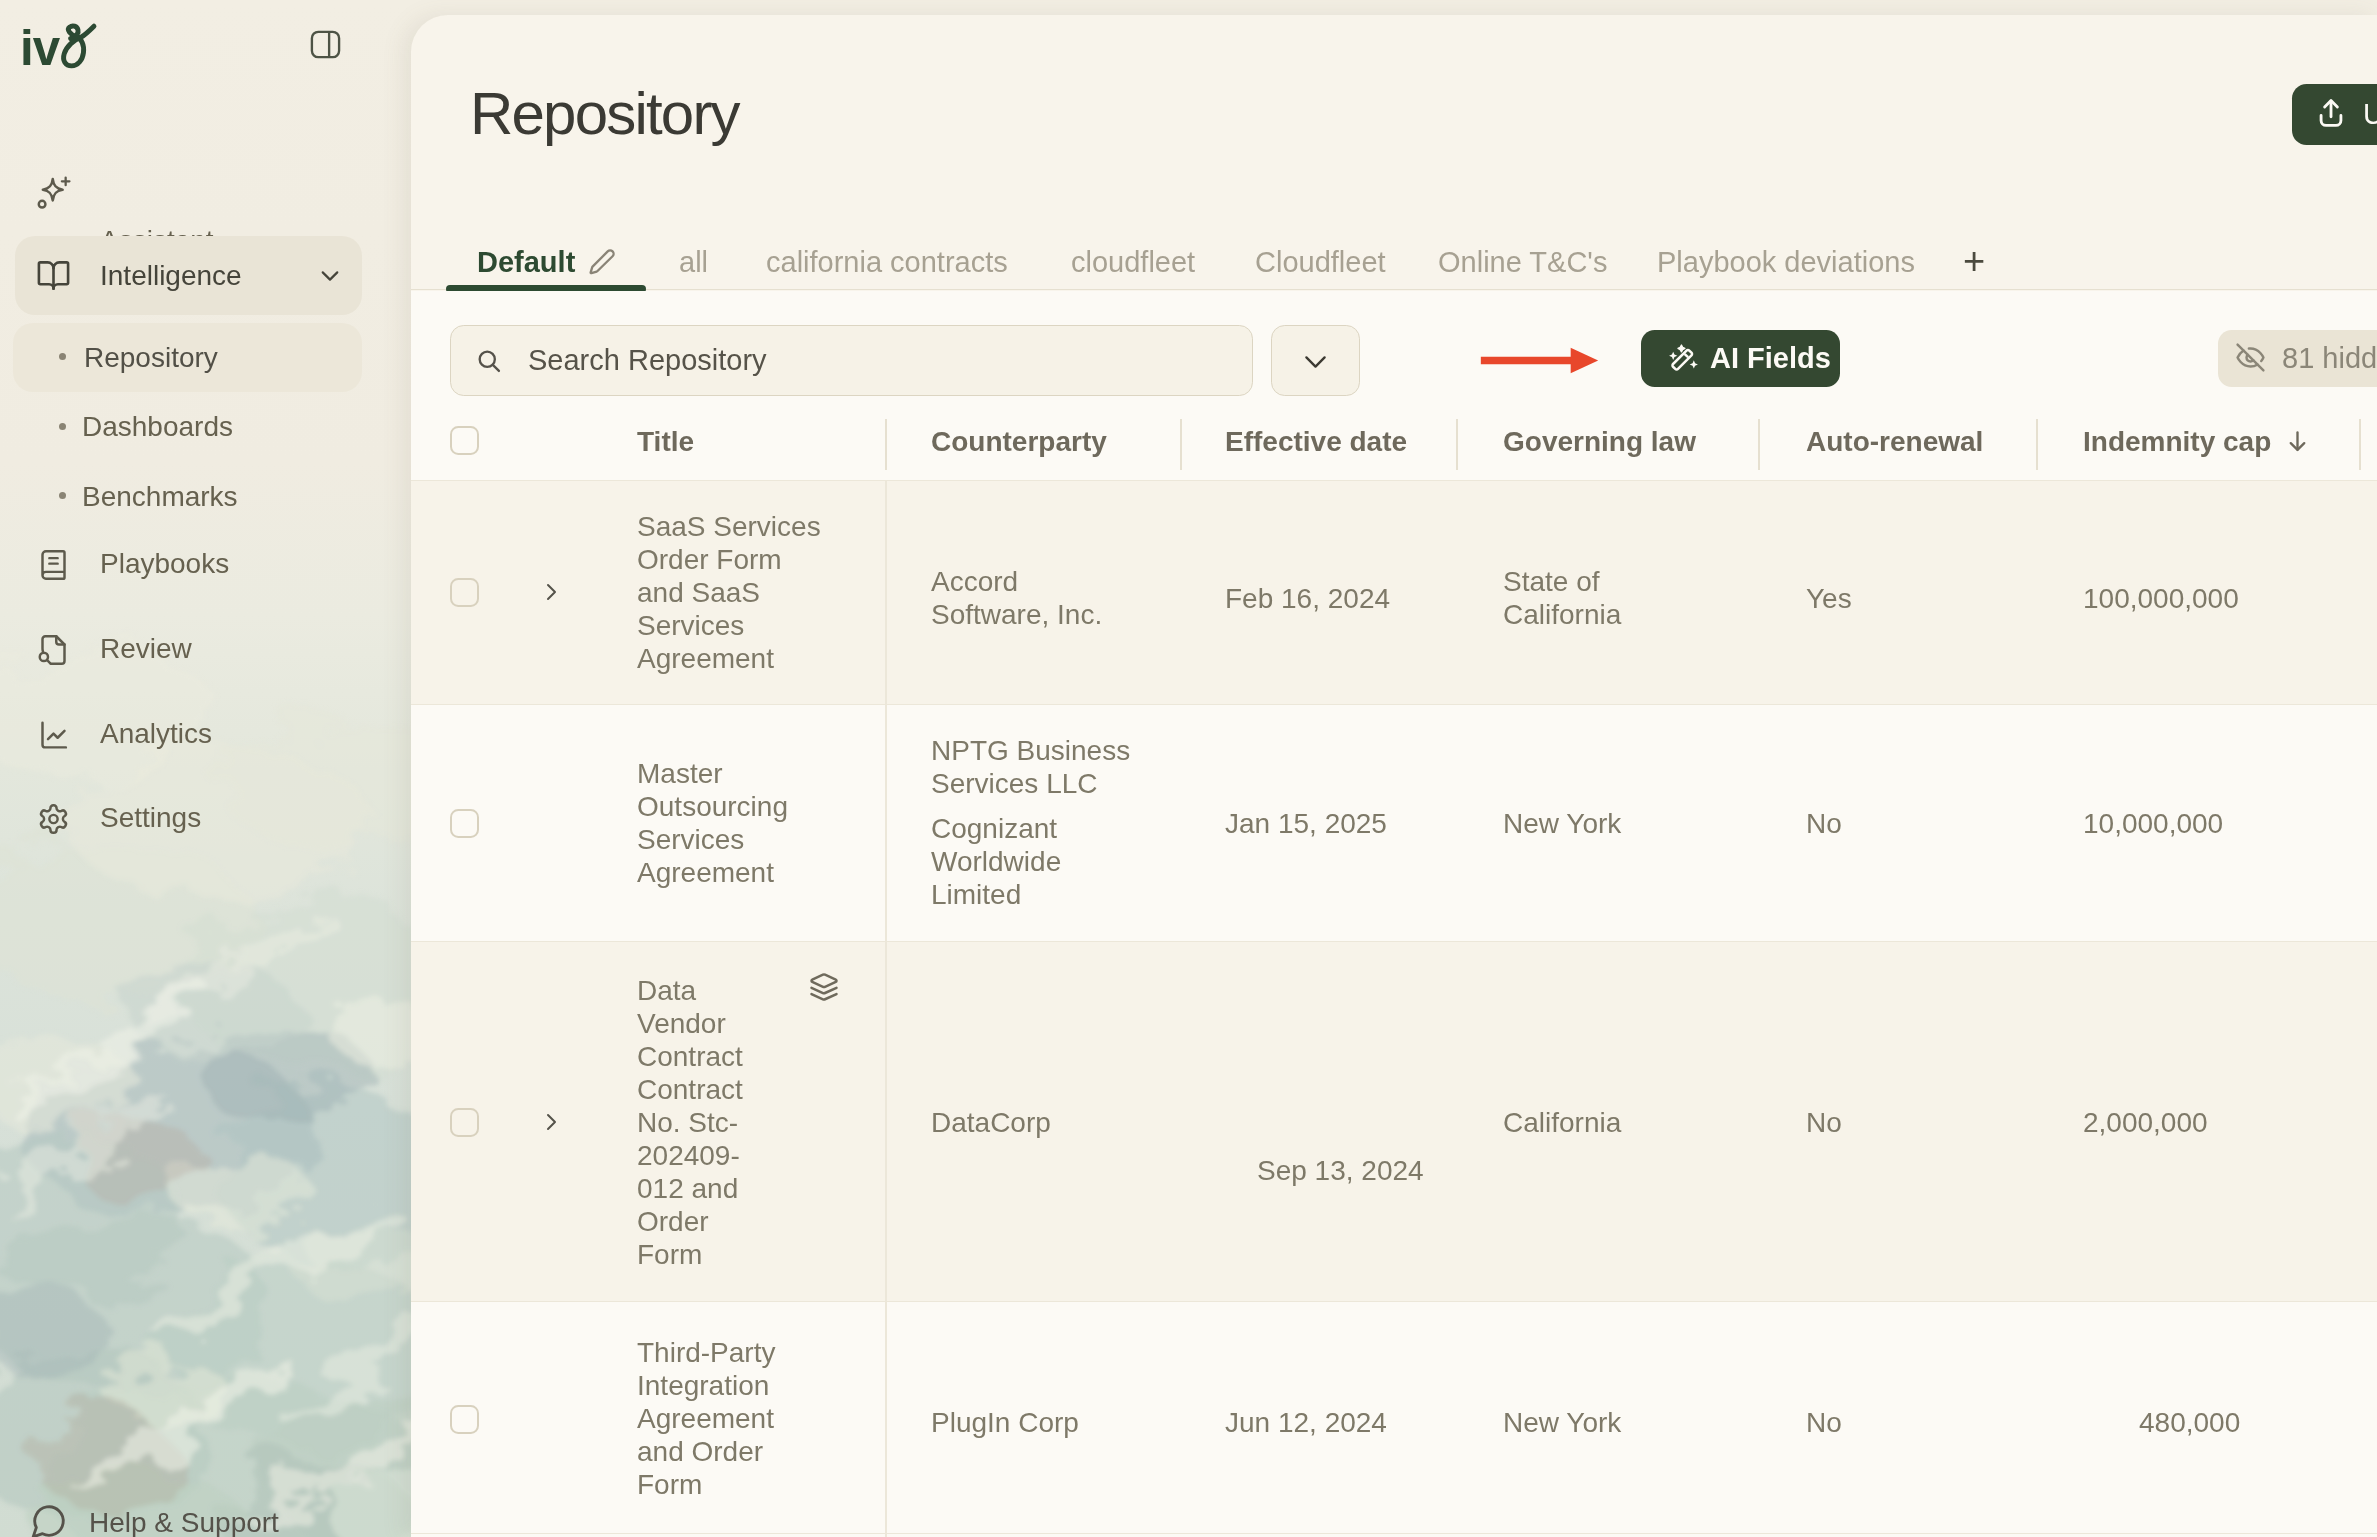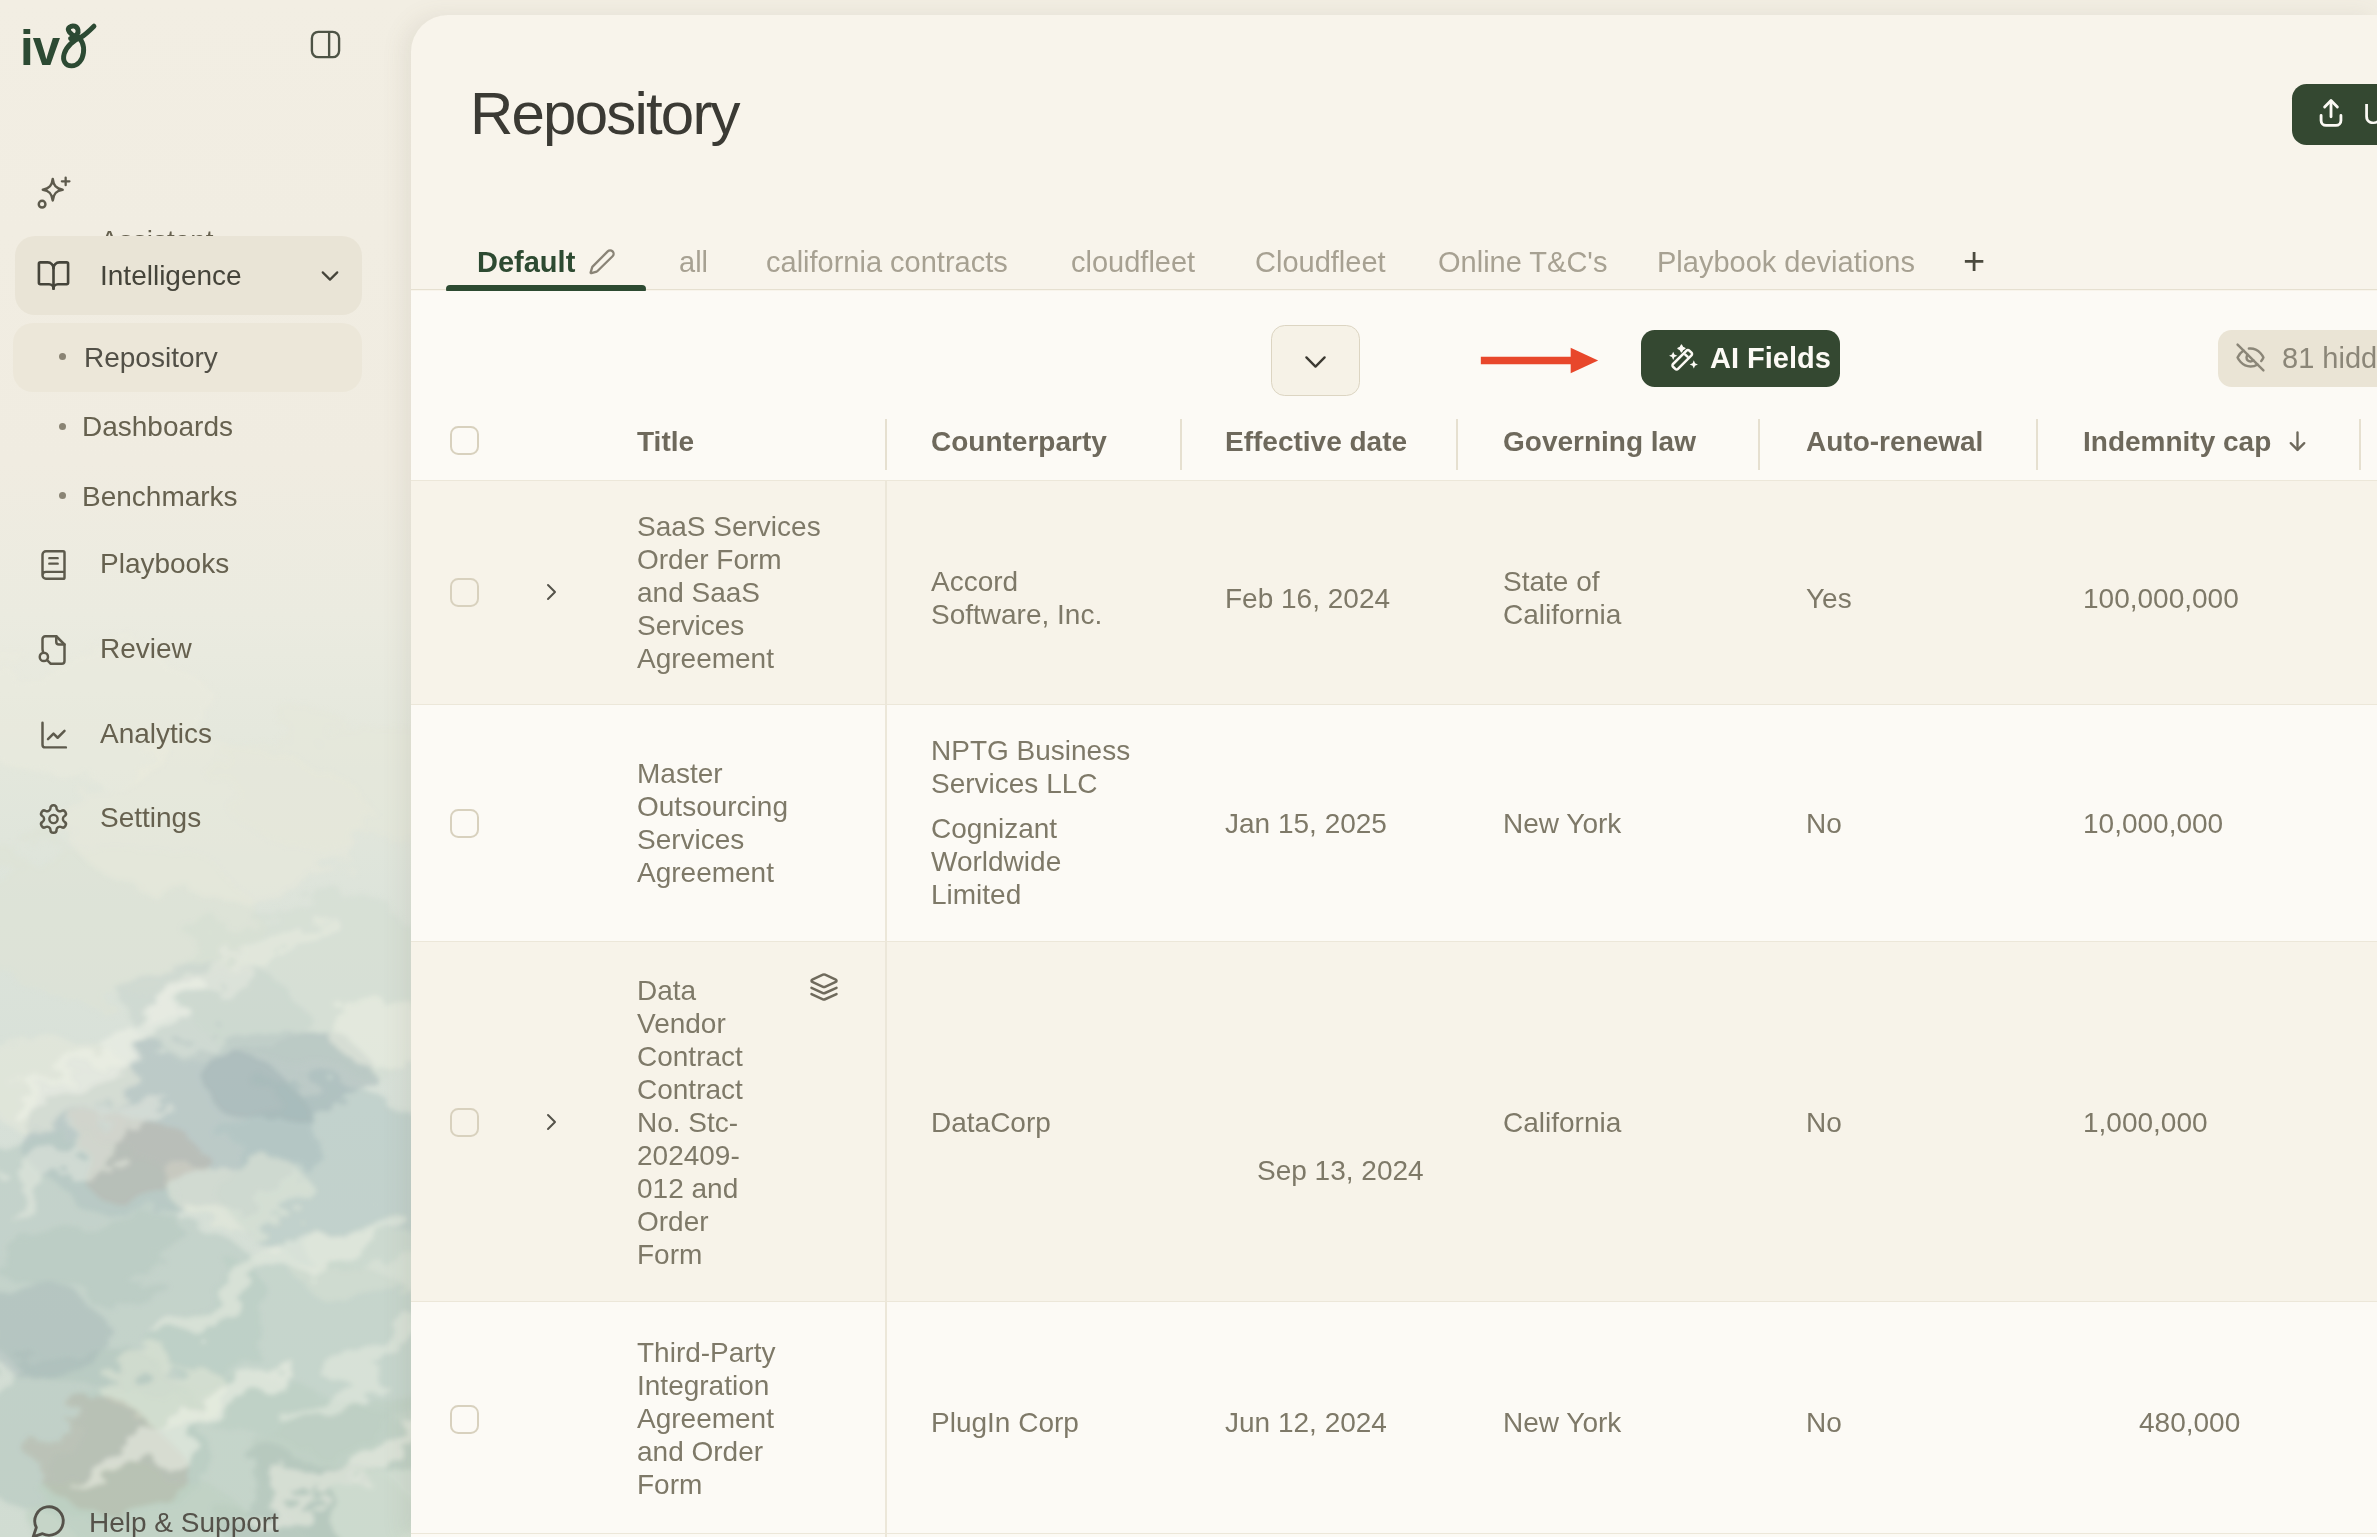--- a/index.html
+++ b/index.html
@@ -190,20 +190,27 @@
   <div class="tab" style="left:660px; top:247px;">cloudfleet</div>
   <div class="tab" style="left:844px; top:247px;">Cloudfleet</div>
   <div class="tab" style="left:1027px; top:247px;">Online T&amp;C's</div>
   <div class="tab" style="left:1246px; top:247px;">Playbook deviations</div>
   <div class="tab" style="left:1552px; top:246px; font-size:38px; font-weight:normal; color:#4b4a3e;">+</div>
   <div class="abs" style="left:0px; top:274px; width:1967px; height:1.8px; background:#e6e0d0;"></div>
   <div class="abs" style="left:35px; top:270px; width:200px; height:8.2px; border-radius:4.6px; background:#2d4a31;"></div>
 
   <div id="whitesec"></div>
 
+  <div class="abs" style="left:39px; top:310px; width:803px; height:71px; border:1.8px solid #dcd5c2; border-radius:13.7px; background:#f6f2e7;">
+    <svg style="position:absolute; left:24px; top:21px;" width="28" height="28" viewBox="0 0 24 24" fill="none" stroke="#55524a" stroke-width="2" stroke-linecap="round">
+      <circle cx="10.5" cy="10.5" r="6.5"></circle>
+        <path d="m15.5 15.5 5 5"></path>
+    </svg>
+    <span style="position:absolute; left:77px; top:50%; transform:translateY(-50%); font-size:29px; color:#565349;">Search Repository</span>
+  </div>
   <div class="abs" style="left:860px; top:310px; width:89px; height:71px; border:1.8px solid #dcd5c2; border-radius:13.7px; background:#f6f2e7;">
     <svg style="position:absolute; left:28px; top:25px;" width="31" height="22" viewBox="0 0 34 24" fill="none" stroke="#3c3a32" stroke-width="2.6" stroke-linecap="round" stroke-linejoin="round">
       <path d="M7 7 l10 10 10-10"></path>
     </svg>
   </div>
 
   <svg class="abs" style="left:1068px; top:329px;" width="121" height="33" viewBox="0 0 132 36">
     <line x1="2" y1="18" x2="104" y2="18" stroke="#e8472b" stroke-width="8"></line>
     <path d="M100 4 L130 18 L100 32 Z" fill="#e8472b"></path>
   </svg>
@@ -287,21 +294,21 @@
   <div class="cell" style="left:226px; top:1107px;">Data<br>Vendor<br>Contract<br>Contract<br>No. Stc-<br>202409-<br>012 and<br>Order<br>Form</div>
   <svg class="abs" style="left:398px; top:957px;" width="30" height="30" viewBox="0 0 24 24" fill="none" stroke="#6f6a5c" stroke-width="2" stroke-linecap="round" stroke-linejoin="round">
     <path d="M12.83 2.18a2 2 0 0 0-1.66 0L2.6 6.08a1 1 0 0 0 0 1.83l8.58 3.91a2 2 0 0 0 1.66 0l8.58-3.9a1 1 0 0 0 0-1.83Z"></path>
     <path d="m22 17.65-9.17 4.16a2 2 0 0 1-1.66 0L2 17.65"></path>
     <path d="m22 12.65-9.17 4.16a2 2 0 0 1-1.66 0L2 12.65"></path>
   </svg>
   <div class="cell" style="left:520px; top:1107px;">DataCorp</div>
   <div class="cell" style="left:846px; top:1107px;margin-top:48px;">Sep 13, 2024</div>
   <div class="cell" style="left:1092px; top:1107px;">California</div>
   <div class="cell" style="left:1395px; top:1107px;">No</div>
-  <div class="cell" style="left:1672px; top:1107px;">1,000,000</div>
+  <div class="cell" style="left:1672px; top:1107px;">2,000,000</div>
 
   <div class="chk" style="left:39px; top:1390px;"></div>
   <div class="cell" style="left:226px; top:1403px;">Third-Party<br>Integration<br>Agreement<br>and Order<br>Form</div>
   <div class="cell" style="left:520px; top:1407px;">PlugIn Corp</div>
   <div class="cell" style="left:814px; top:1407px;">Jun 12, 2024</div>
   <div class="cell" style="left:1092px; top:1407px;">New York</div>
   <div class="cell" style="left:1395px; top:1407px;">No</div>
   <div class="cell" style="left:1728px; top:1407px;">480,000</div>
 </div>
 

